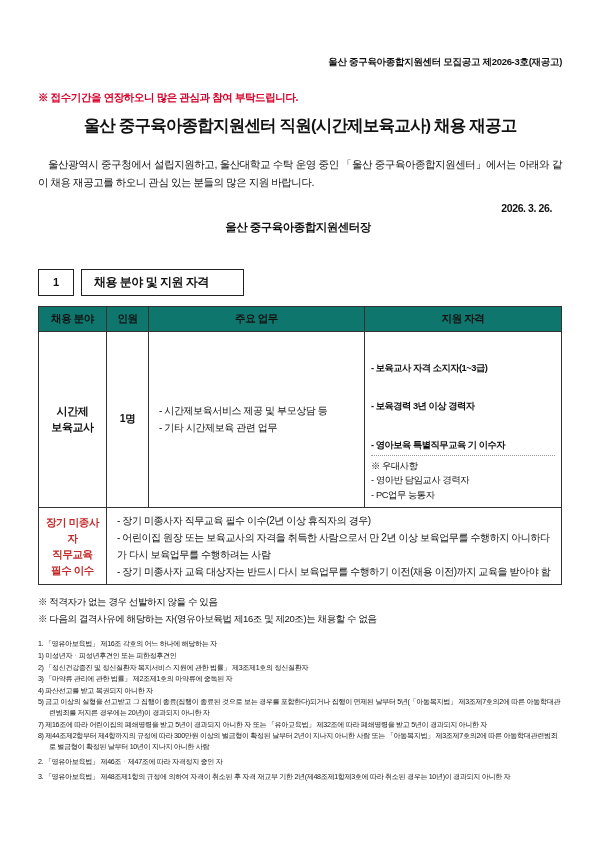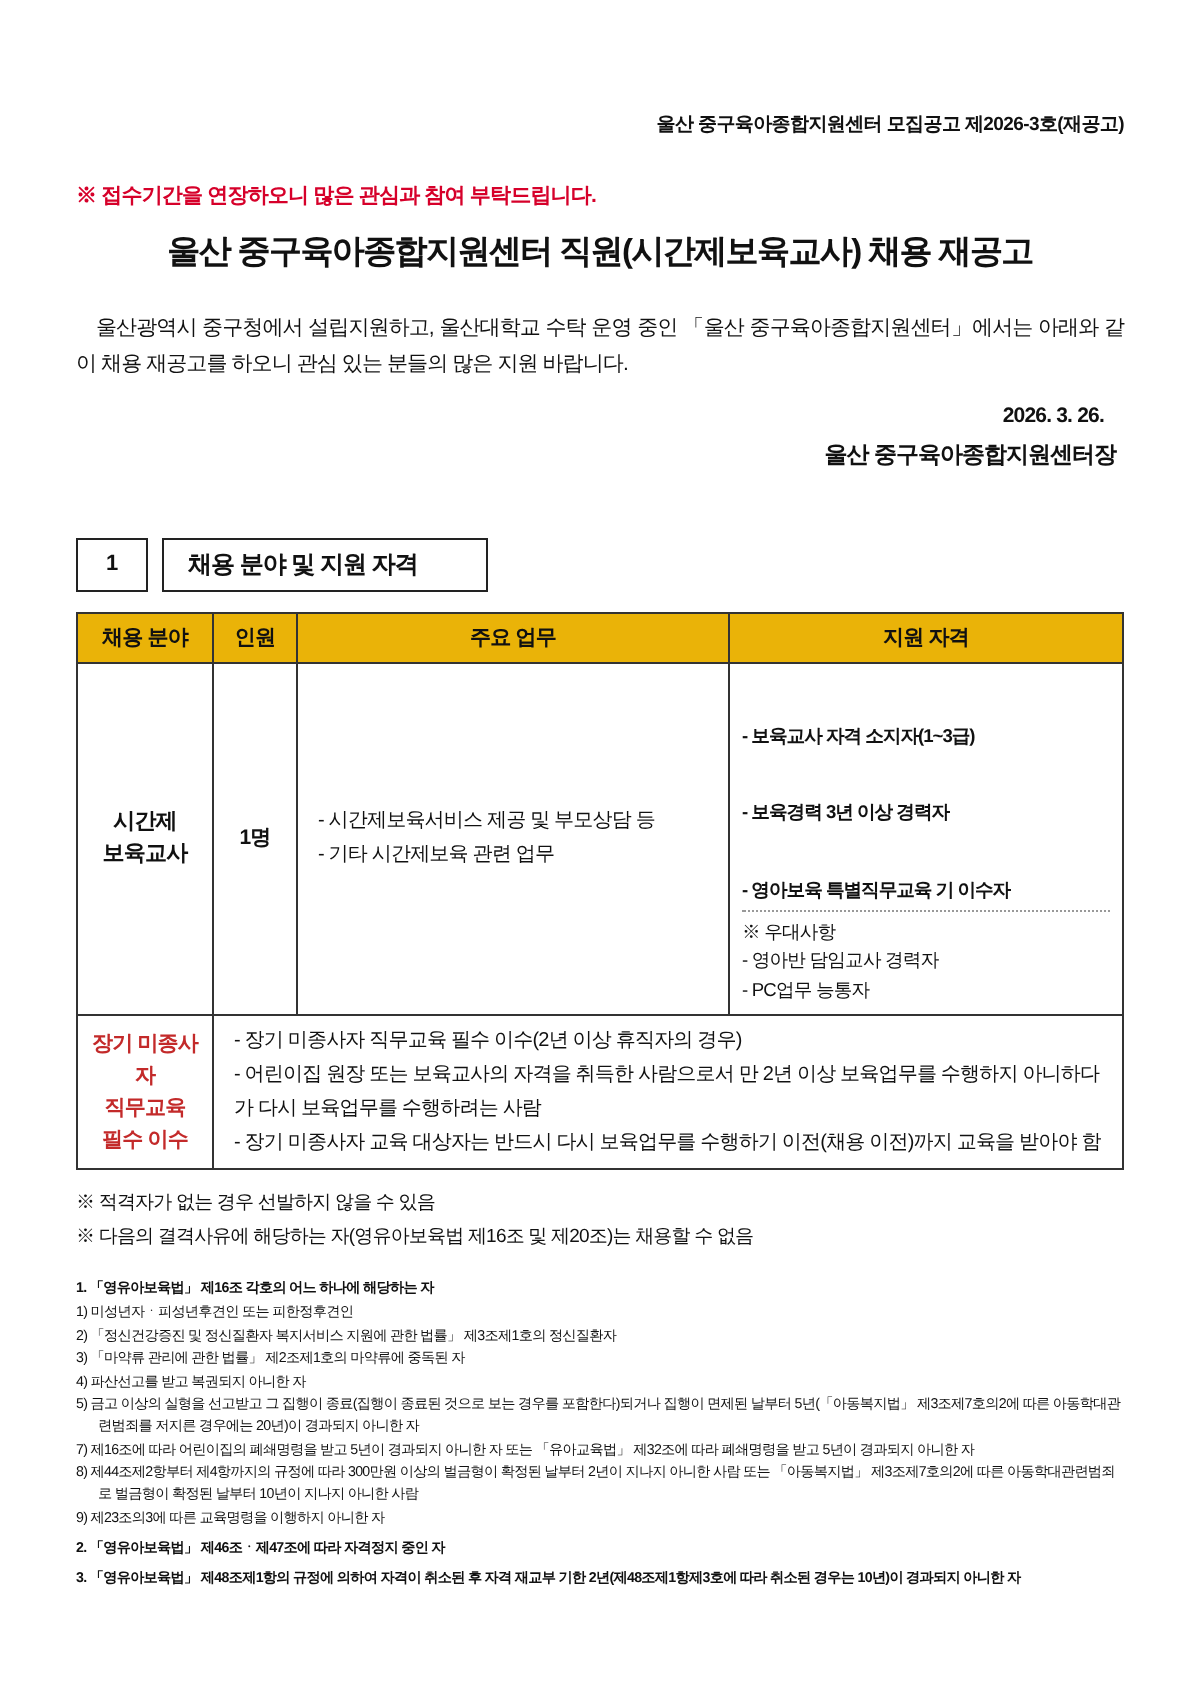--- a/index.html
+++ b/index.html
@@ -53,21 +53,21 @@
   }
   .date-line {
     text-align: right;
     font-size: 10.5px;
     font-weight: bold;
     letter-spacing: -0.4px;
     margin-top: 10px;
     padding-right: 10px;
   }
   .issuer-line {
-    text-align: right;
+    text-align: center;
     font-size: 11.5px;
     font-weight: bold;
     letter-spacing: -0.5px;
     margin-top: 6px;
     padding-right: 4px;
   }
   .section-head {
     display: flex;
     align-items: stretch;
     margin: 34px 0 10px 0;
@@ -102,21 +102,21 @@
     border: 1px solid #333;
     padding: 4px 5px;
     vertical-align: middle;
     letter-spacing: -0.4px;
   }
   table.main-table thead th {
     text-align: center;
     font-weight: bold;
     font-size: 10.5px;
     padding: 5px 4px;
-    background: #eab308;
+    background: #0f766e;
   }
   .c-field {
     text-align: center;
     font-weight: bold;
     font-size: 11px;
     line-height: 1.5;
   }
   .c-count {
     text-align: center;
     font-weight: bold;
@@ -162,21 +162,21 @@
   .notes div {
     margin-bottom: 1px;
   }
   .legal {
     margin-top: 12px;
     font-size: 7.1px;
     line-height: 1.55;
     letter-spacing: -0.35px;
   }
   .legal .lg-head {
-    font-weight: bold;
+    font-weight: normal;
     margin-top: 4px;
     margin-bottom: 1px;
   }
   .legal .lg-item {
     padding-left: 7px;
     text-indent: -7px;
     margin-bottom: 0.5px;
   }
   .legal .lg-item.wide {
     padding-left: 11px;
@@ -262,18 +262,17 @@
 
   <div class="legal">
     <div class="lg-head">1. 「영유아보육법」 제16조 각호의 어느 하나에 해당하는 자</div>
     <div class="lg-item">1) 미성년자ㆍ피성년후견인 또는 피한정후견인</div>
     <div class="lg-item">2) 「정신건강증진 및 정신질환자 복지서비스 지원에 관한 법률」 제3조제1호의 정신질환자</div>
     <div class="lg-item">3) 「마약류 관리에 관한 법률」 제2조제1호의 마약류에 중독된 자</div>
     <div class="lg-item">4) 파산선고를 받고 복권되지 아니한 자</div>
     <div class="lg-item wide">5) 금고 이상의 실형을 선고받고 그 집행이 종료(집행이 종료된 것으로 보는 경우를 포함한다)되거나 집행이 면제된 날부터 5년(「아동복지법」 제3조제7호의2에 따른 아동학대관련범죄를 저지른 경우에는 20년)이 경과되지 아니한 자</div>
     <div class="lg-item wide">7) 제16조에 따라 어린이집의 폐쇄명령을 받고 5년이 경과되지 아니한 자 또는 「유아교육법」 제32조에 따라 폐쇄명령을 받고 5년이 경과되지 아니한 자</div>
     <div class="lg-item wide">8) 제44조제2항부터 제4항까지의 규정에 따라 300만원 이상의 벌금형이 확정된 날부터 2년이 지나지 아니한 사람 또는 「아동복지법」 제3조제7호의2에 따른 아동학대관련범죄로 벌금형이 확정된 날부터 10년이 지나지 아니한 사람</div>
-    <div class="lg-item">9) 제23조의3에 따른 교육명령을 이행하지 아니한 자</div>
     <div class="lg-head">2. 「영유아보육법」 제46조ㆍ제47조에 따라 자격정지 중인 자</div>
     <div class="lg-head">3. 「영유아보육법」 제48조제1항의 규정에 의하여 자격이 취소된 후 자격 재교부 기한 2년(제48조제1항제3호에 따라 취소된 경우는 10년)이 경과되지 아니한 자</div>
   </div>
 
 </div>
 
 </body></html>

